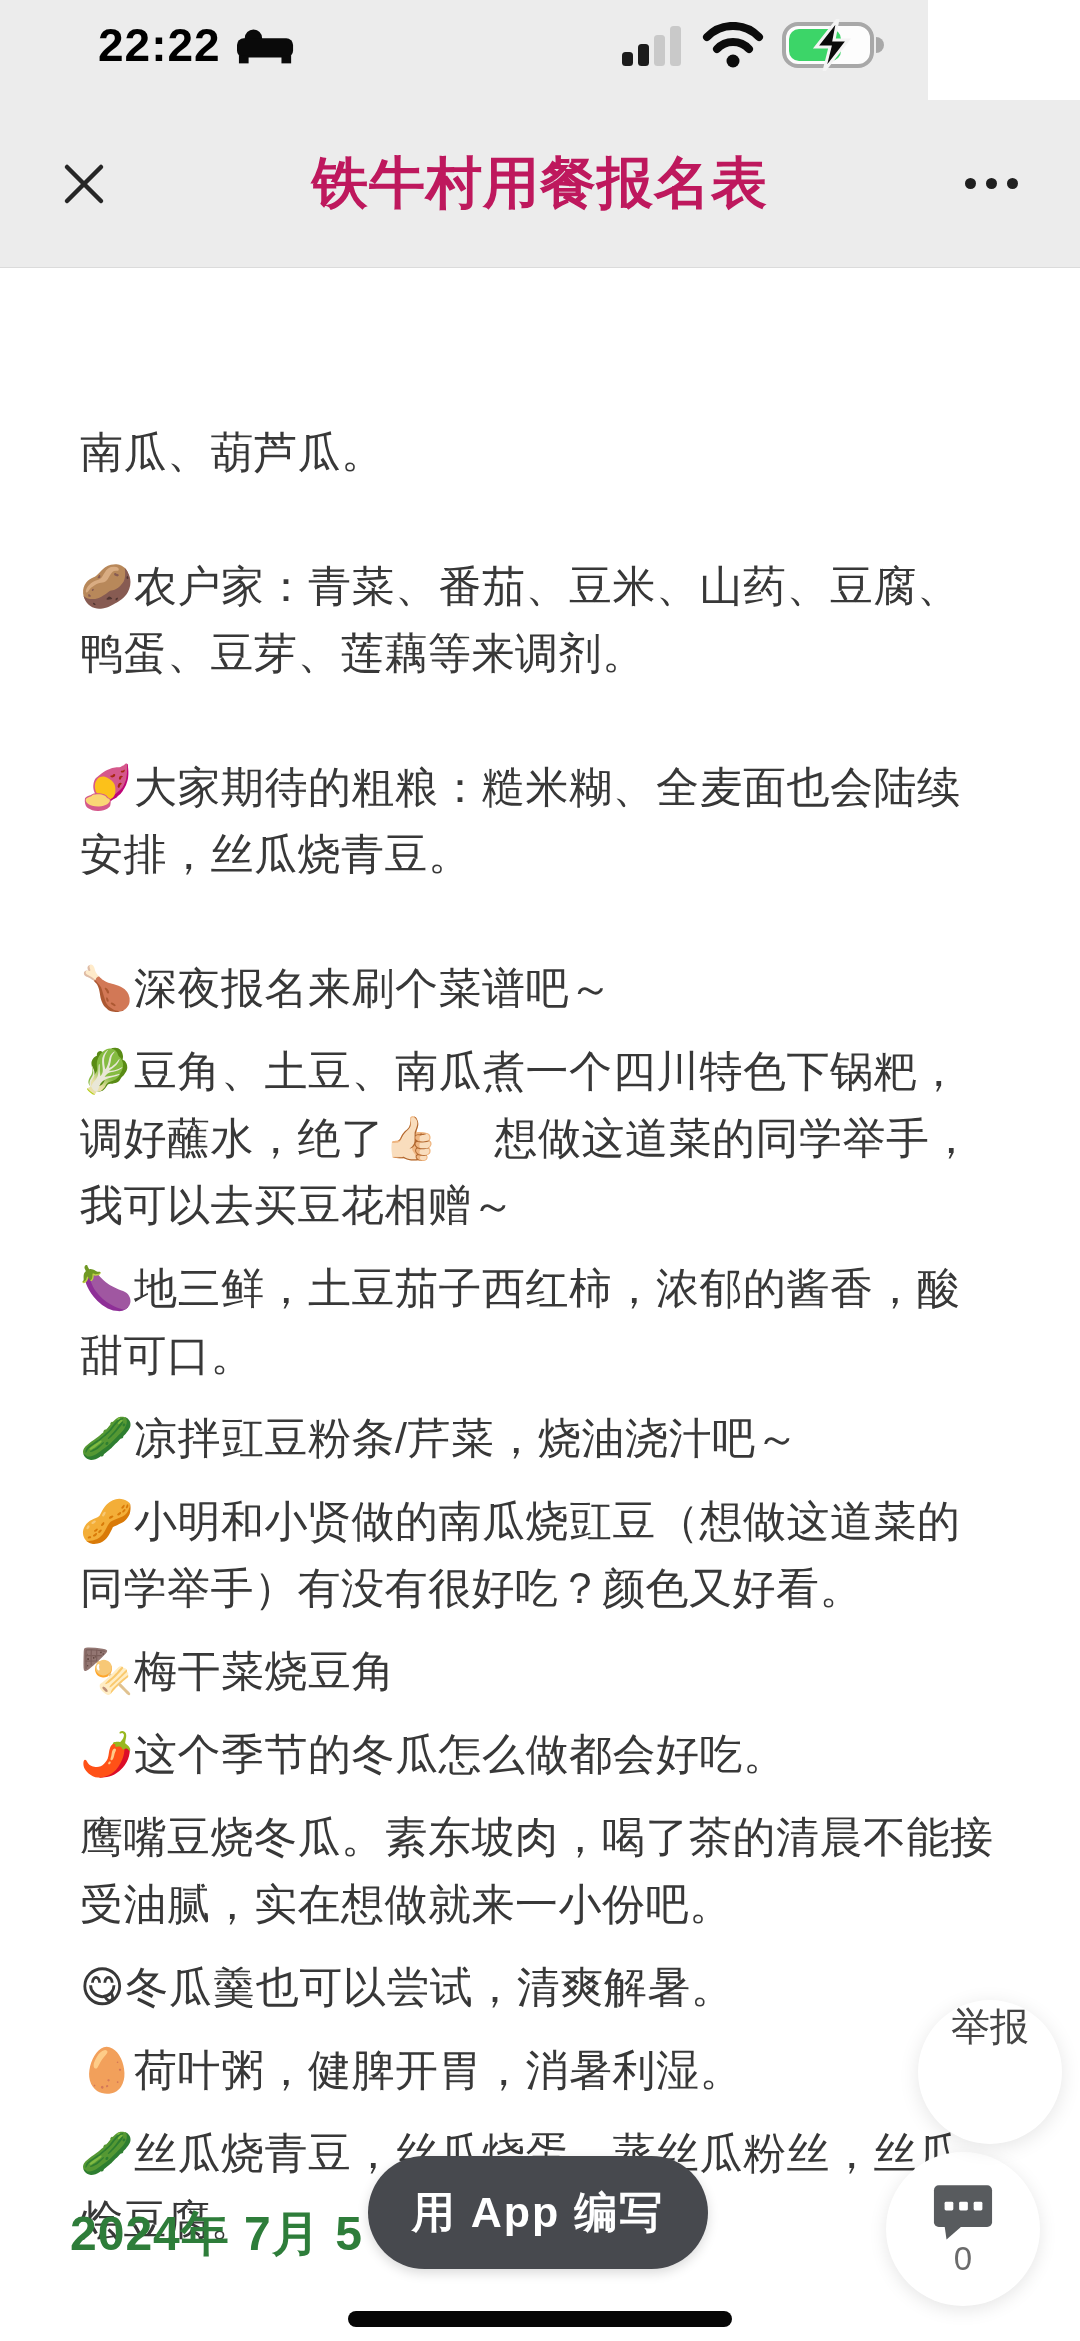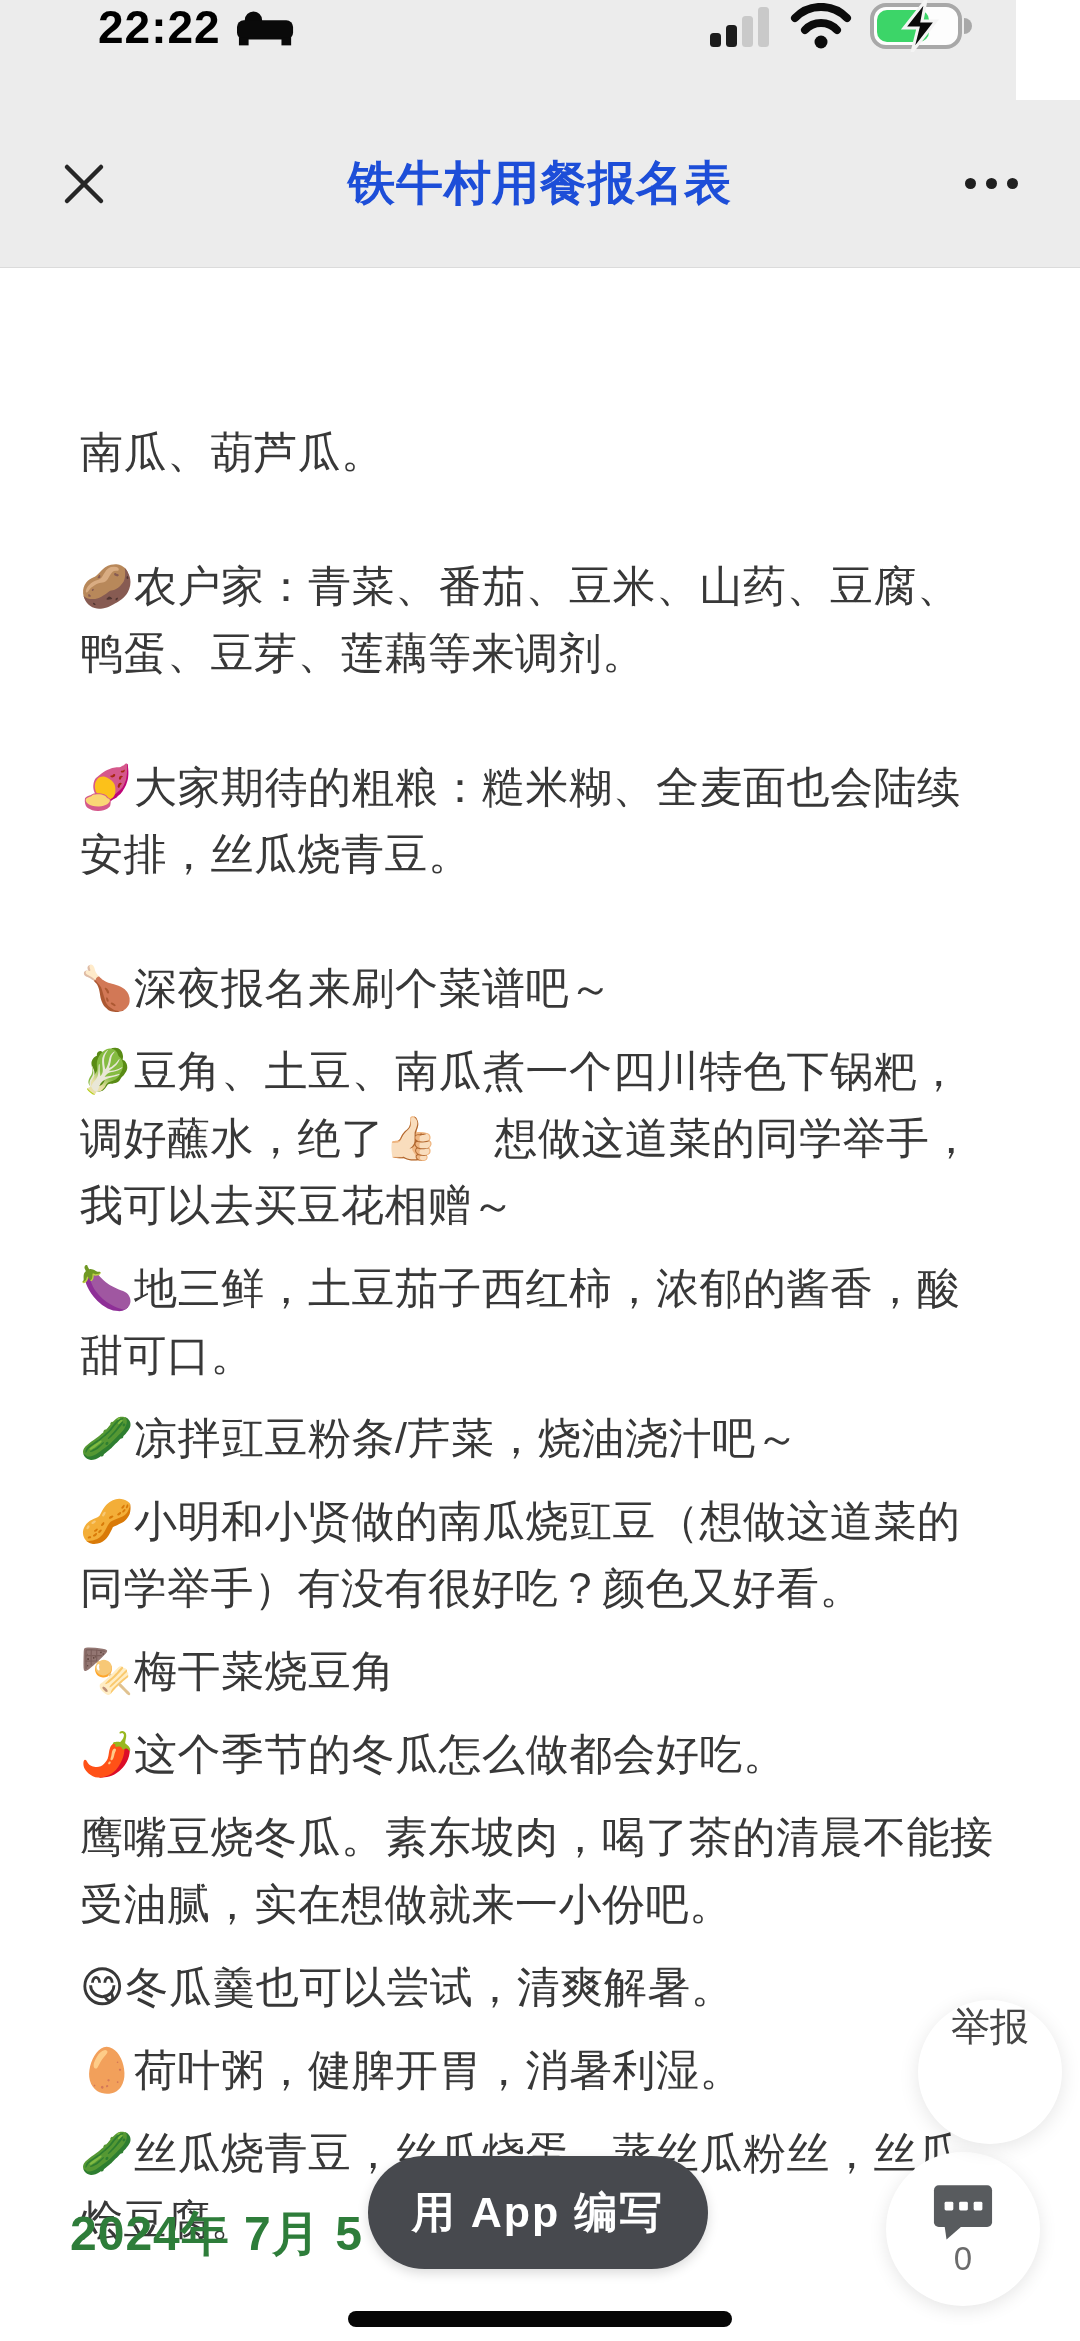--- a/index.html
+++ b/index.html
@@ -3,38 +3,38 @@
 <meta charset="utf-8">
 <style>
   html,body { margin:0; padding:0; background:#ffffff; }
   .screen {
     position:relative; width:1080px; height:2341px; margin:0 auto;
     background:#ffffff; overflow:hidden;
     font-family:"Liberation Sans","DejaVu Sans",sans-serif;
   }
   
   .status-bar {
-    position:absolute; top:0; left:0; width:1016px; height:100px;
-    background:#ececec; display:flex; align-items:flex-start;
+    position:absolute; top:0; left:0; width:928px; height:100px;
+    background:#ececec; display:flex; align-items:center;
     justify-content:space-between; box-sizing:border-box;
     padding:0 42px 10px 98px;
   }
   .sb-left { display:flex; align-items:center; gap:16px; }
   .sb-time { font-size:46px; font-weight:700; color:#000; letter-spacing:1px; }
   .sb-right { display:flex; align-items:center; gap:18px; }
   
   .title-bar {
     position:absolute; top:100px; left:0; width:1080px; height:168px;
     background:#ececec; border-bottom:1px solid rgba(0,0,0,0.07);
     display:flex; align-items:center; box-sizing:border-box; padding:0 60px;
   }
   .tb-close { cursor:pointer; }
   .tb-title {
     position:absolute; left:0; right:0; text-align:center;
-    font-size:47px; font-weight:700; color:#1d4ed8; letter-spacing:1px;
+    font-size:56px; font-weight:700; color:#be185d; letter-spacing:1px;
   }
   .tb-more { position:absolute; right:62px; display:flex; gap:10px; cursor:pointer; }
   .tb-more i { width:11px; height:11px; border-radius:50%; background:#1f1f1f; }
   
   .doc-header {
     position:absolute; top:269px; left:0; width:1080px; height:127px;
     background:#fff; border-bottom:1px solid #e2e2e2;
   }
   .dh-back { position:absolute; left:64px; top:34px; cursor:pointer; }
   .dh-center {

